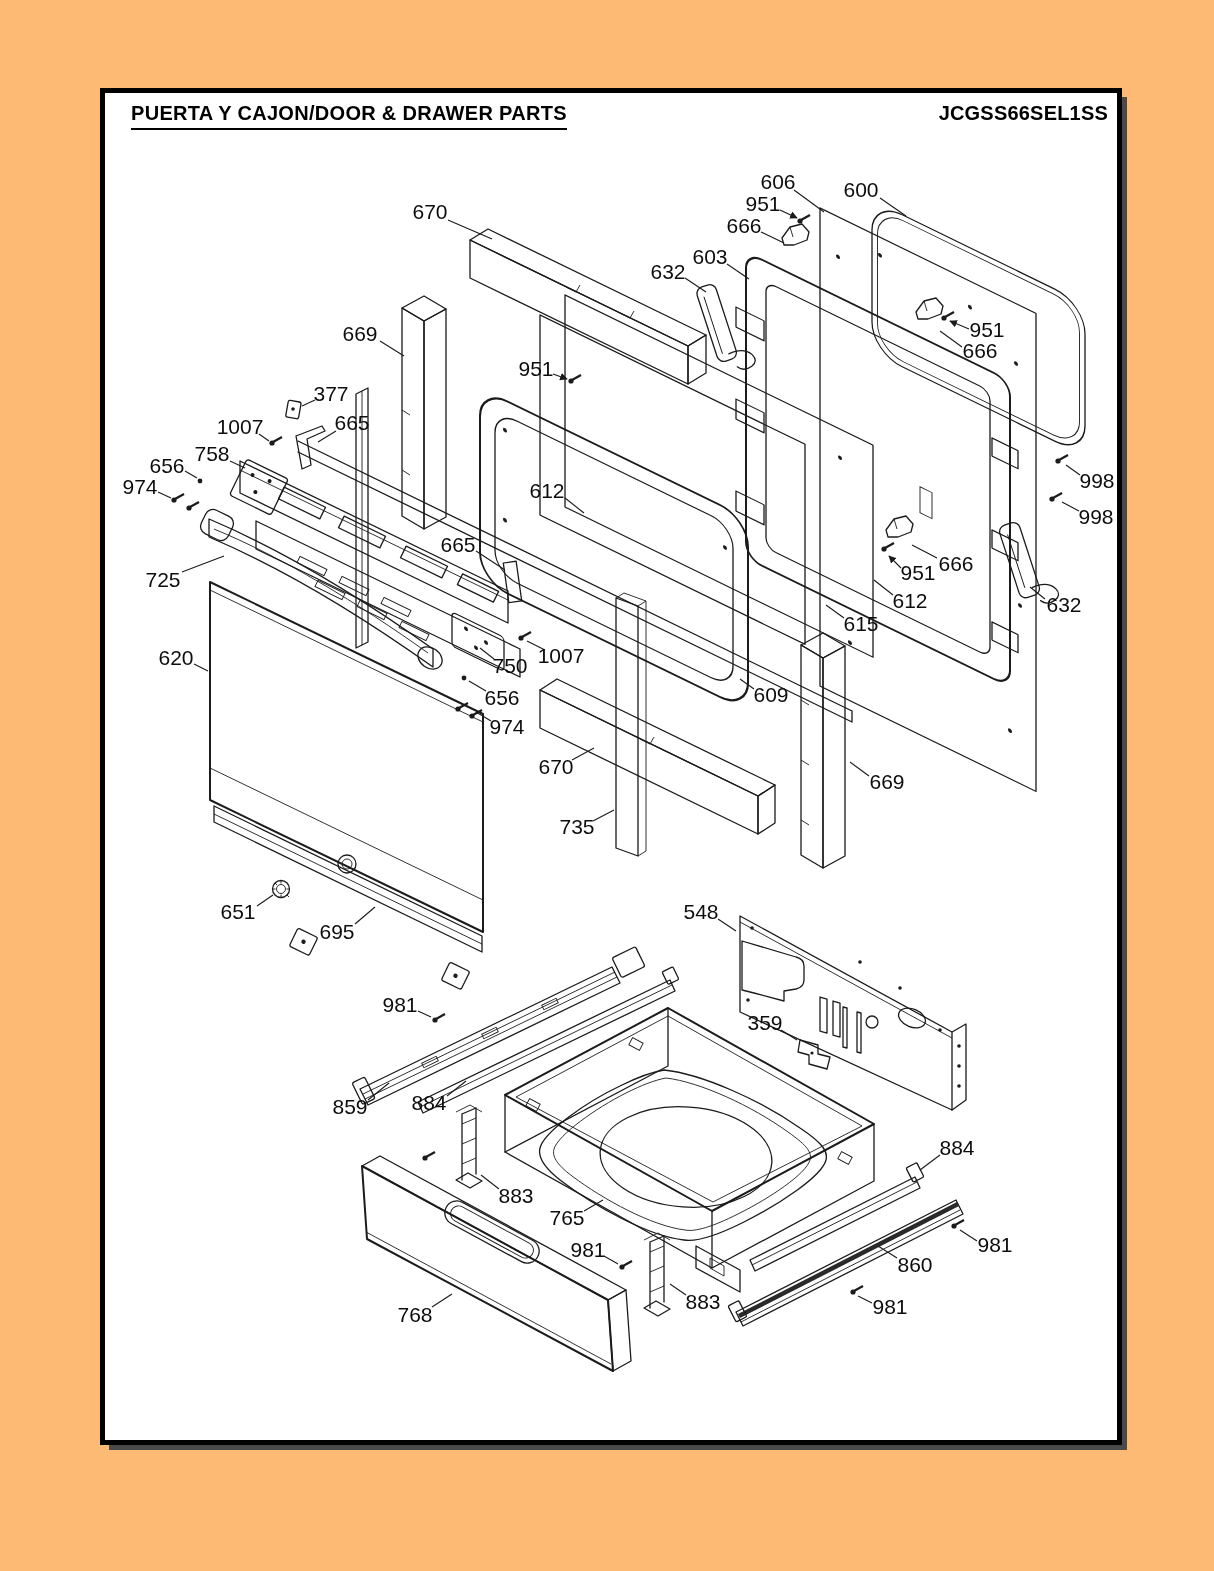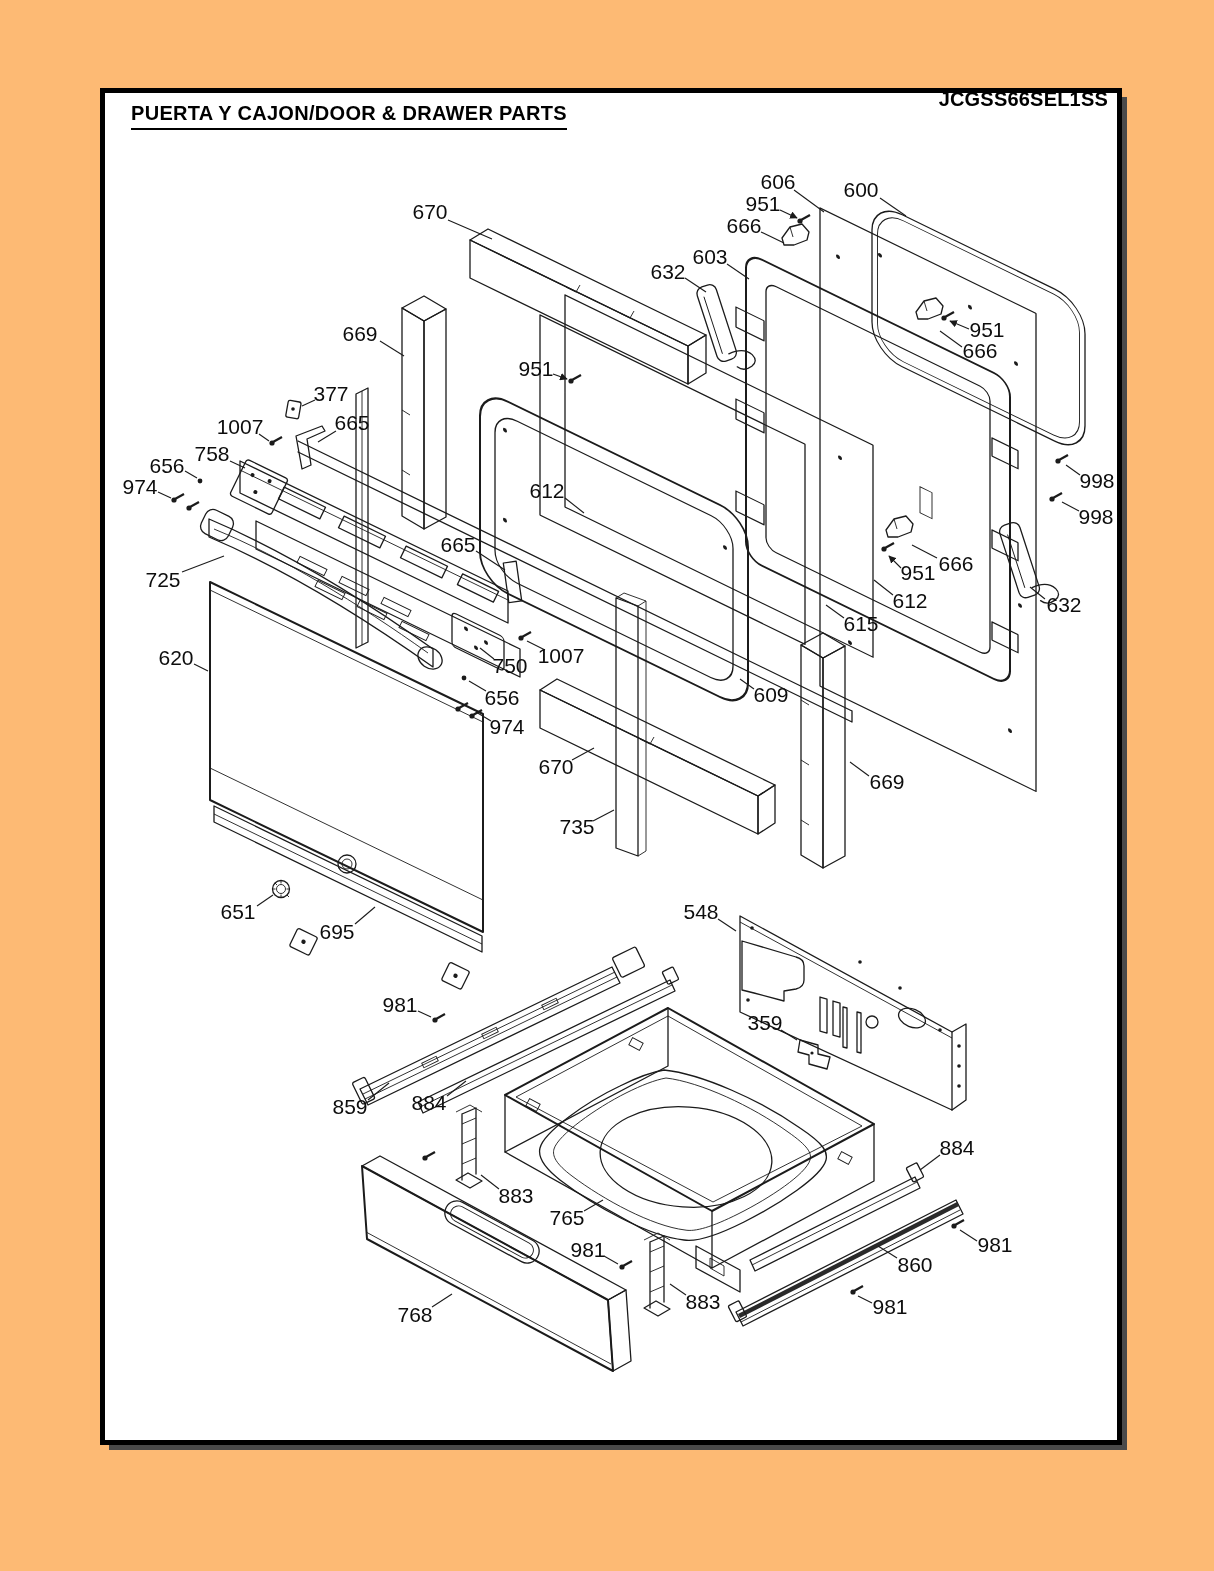--- a/index.html
+++ b/index.html
@@ -2,21 +2,21 @@
 <html><head>
 <meta charset="utf-8">
 <style>
   html,body{margin:0;padding:0;background:#e8e8e8;}
   .page{position:relative;width:1214px;height:1571px;background:#fdba74;overflow:hidden;
         font-family:"Liberation Sans",sans-serif;margin:0 auto;}
   .frame{position:absolute;left:100px;top:88px;width:1012px;height:1347px;
          border:5px solid #000;background:#fff;box-shadow:7px 7px 0 -2px #4a4a4a;}
   .hdr-title{position:absolute;left:131px;top:102px;font-size:20px;font-weight:bold;
          color:#000;letter-spacing:.3px;border-bottom:2px solid #000;padding-bottom:3px;z-index:3;}
-  .hdr-model{position:absolute;top:88px;right:106px;font-size:20px;font-weight:bold;
+  .hdr-model{position:absolute;top:102px;right:106px;font-size:20px;font-weight:bold;
          color:#000;letter-spacing:.2px;z-index:3;}
   svg.diagram{position:absolute;left:0;top:0;z-index:2;}
   .ln{fill:none;stroke:#1b1b1b;stroke-width:1.3;stroke-linejoin:round;stroke-linecap:round;}
   .ln2{fill:none;stroke:#1b1b1b;stroke-width:2;stroke-linejoin:round;}
   .thin{fill:none;stroke:#1b1b1b;stroke-width:0.9;}
   .dark{fill:none;stroke:#2a2a2a;stroke-width:4.5;}
   .callout{font-size:21px;fill:#0d0d0d;font-family:"Liberation Sans",sans-serif;}
   .leader{stroke:#1b1b1b;stroke-width:1.1;fill:none;}
 </style>
 </head>

